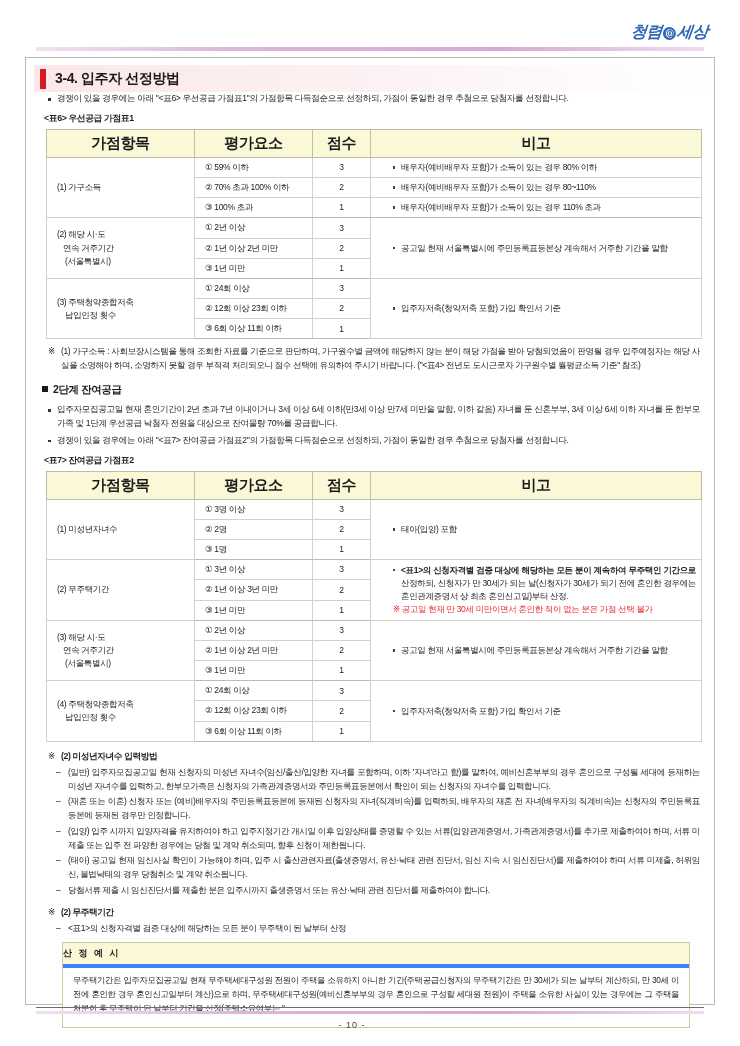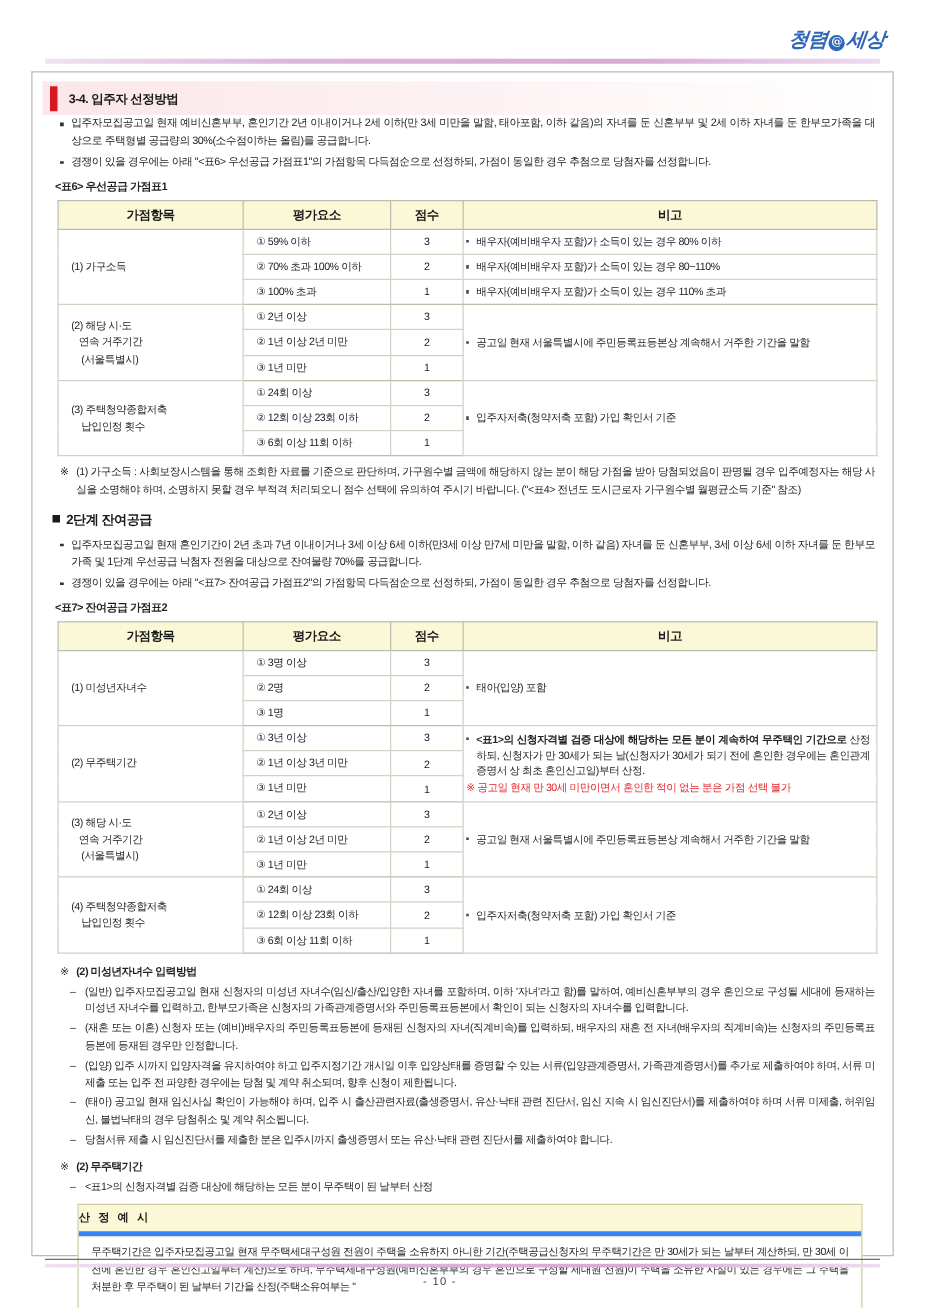--- a/index.html
+++ b/index.html
@@ -41,21 +41,21 @@
     border:1px solid #b9b9b9;box-sizing:border-box;background:#fff;
   }
 
   
   .sec-head{
     position:relative;margin:7px 8px 0 8px;height:27px;
     background:linear-gradient(to right,#fbe7e9,#fdf3f4 55%,#ffffff);
     display:flex;align-items:center;
   }
   .sec-bar{width:6px;height:20px;background:#d71920;margin-left:6px;margin-right:9px;flex:none;}
-  .sec-title{font-size:10px;font-weight:bold;color:#1a1a1a;letter-spacing:-0.4px;}
+  .sec-title{font-size:14px;font-weight:bold;color:#1a1a1a;letter-spacing:-0.4px;}
 
   
   .body{padding:0 14px 0 14px;}
 
   .h2{
     font-size:10.5px;font-weight:bold;color:#1a1a1a;letter-spacing:-0.4px;
     margin:10px 0 6px 2px;
   }
   .h2 .sq{display:inline-block;width:6px;height:6px;background:#1a1a1a;margin-right:5px;vertical-align:1px;}
 
@@ -69,31 +69,31 @@
 
   .tbl-cap{font-size:8.8px;font-weight:bold;letter-spacing:-0.4px;margin:7px 0 4px 4px;}
 
   
   table.grid{
     border-collapse:collapse;width:656px;margin:0 0 0 6px;
     table-layout:fixed;
   }
   table.grid th{
     background:#fbf8d8;border:1px solid #bdbdad;
-    font-size:10px;font-weight:bold;letter-spacing:-0.4px;
+    font-size:15px;font-weight:bold;letter-spacing:-0.4px;
     padding:4px 2px;text-align:center;color:#1a1a1a;
   }
   table.grid td{
     border:1px solid #d2d2c6;
     font-size:8.5px;letter-spacing:-0.35px;padding:3px 5px;color:#222;
     line-height:1.5;
   }
   table.grid td.c{text-align:center;}
   table.grid td.item{text-align:left;padding-left:10px;line-height:1.55;}
-  table.grid td.note{padding-left:2px;}
+  table.grid td.note{padding-left:22px;}
   table.grid tr.groupend td{border-bottom:1px solid #bdbdad;}
   .nbul{position:relative;padding-left:8px;display:block;}
   .nbul:before{content:"";position:absolute;left:0;top:5px;width:2.4px;height:2.4px;background:#444;}
   .red{color:#e8262c;font-weight:normal;}
   .redline{display:block;margin-top:1px;}
 
   
   .note{
     font-size:8.5px;line-height:1.62;letter-spacing:-0.35px;color:#222;
     margin:6px 0 0 8px;padding-left:13px;position:relative;text-align:justify;
@@ -153,21 +153,20 @@
   <div class="frame">
 
     <div class="sec-head">
       <div class="sec-bar"></div>
       <div class="sec-title">3-4. 입주자 선정방법</div>
     </div>
 
     <div class="body">
 
 
-      <div class="bullet"><span>입주자모집공고일 현재 예비신혼부부, 혼인기간 2년 이내이거나 2세 이하(만 3세 미만을 말함, 태아포함, 이하 같음)의 자녀를 둔 신혼부부 및 2세 이하 자녀를 둔 한부모가족을 대상으로 주택형별 공급량의 30%(소수점이하는 올림)를 공급합니다.</span></div>
       <div class="bullet"><span>경쟁이 있을 경우에는 아래 "&lt;표6&gt; 우선공급 가점표1"의 가점항목 다득점순으로 선정하되, 가점이 동일한 경우 추첨으로 당첨자를 선정합니다.</span></div>
 
       <div class="tbl-cap">&lt;표6&gt; 우선공급 가점표1</div>
 
       <table class="grid">
         <colgroup>
             <col style="width:148px">
             <col style="width:118px">
             <col style="width:58px">
             <col>

